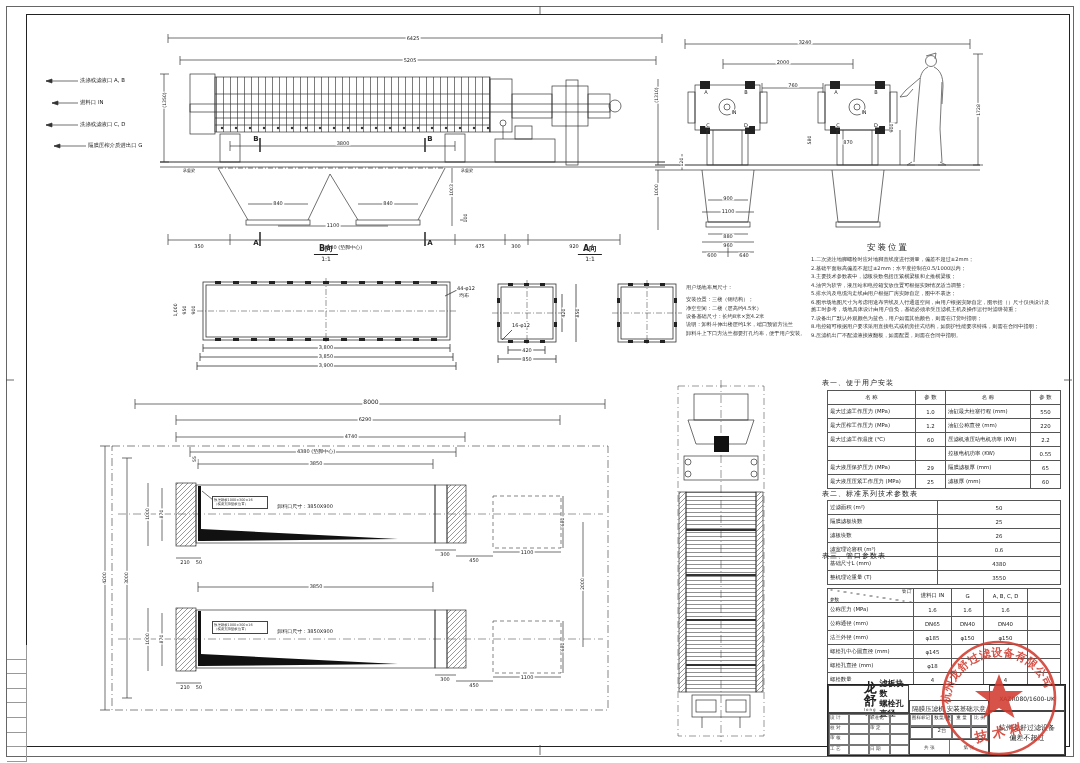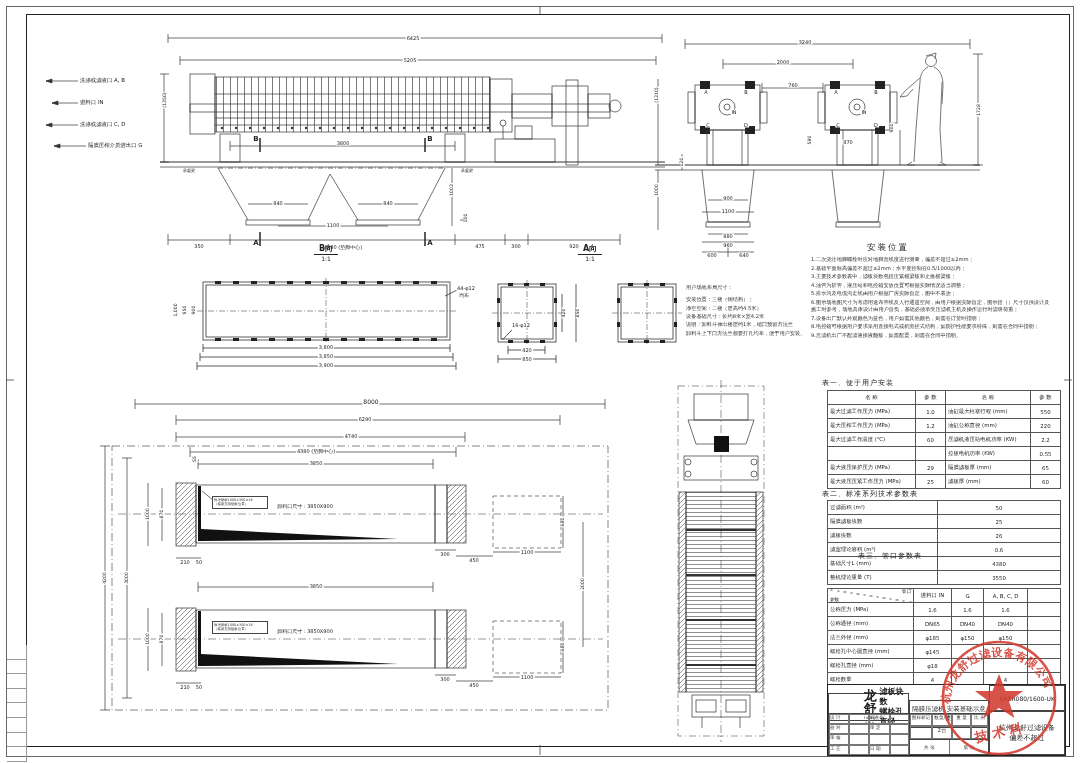--- a/index.html
+++ b/index.html
@@ -662,21 +662,21 @@
           <td>基础尺寸L (mm)</td>
           <td class="v">4380</td>
         </tr>
     <tr>
           <td>整机理论重量 (T)</td>
           <td class="v">3550</td>
         </tr>
   </tbody>
     </table>
 
-  <span class="tbl-title" style="left:822px;top:551px;margin-left:36px;">表三、管口参数表</span>
+  <span class="tbl-title" style="left:822px;top:551px;">表三、管口参数表</span>
   <table class="cad" style="left:827px;top:588px;width:233px;">
     <colgroup>
         <col style="width:86px">
         <col style="width:38px">
         <col style="width:32px">
         <col style="width:44px">
         <col style="width:33px">
       </colgroup>
     <tbody>
         <tr>
@@ -729,21 +729,21 @@
           <td class="v">4</td>
           <td class="v"></td>
           <td class="v">4</td>
           <td class="v"></td>
         </tr>
   </tbody>
     </table>
 
   <div class="tb">
 
-    <div class="cell" style="left:0;top:8px;width:81px;height:28px;display:flex;align-items:center;justify-content:flex-end;padding-left:32px;">
+    <div class="cell" style="left:0;top:0;width:81px;height:28px;display:flex;align-items:center;justify-content:flex-end;padding-left:32px;">
       <div style="text-align:center;">
         <div class="logo-big">龙舒</div>
         <div class="logo-sub">long shu</div>
       </div>
       <div class="slogan">
         <div>滤板块数</div>
         <div>螺栓孔直径</div>
       </div>
     </div>
 

